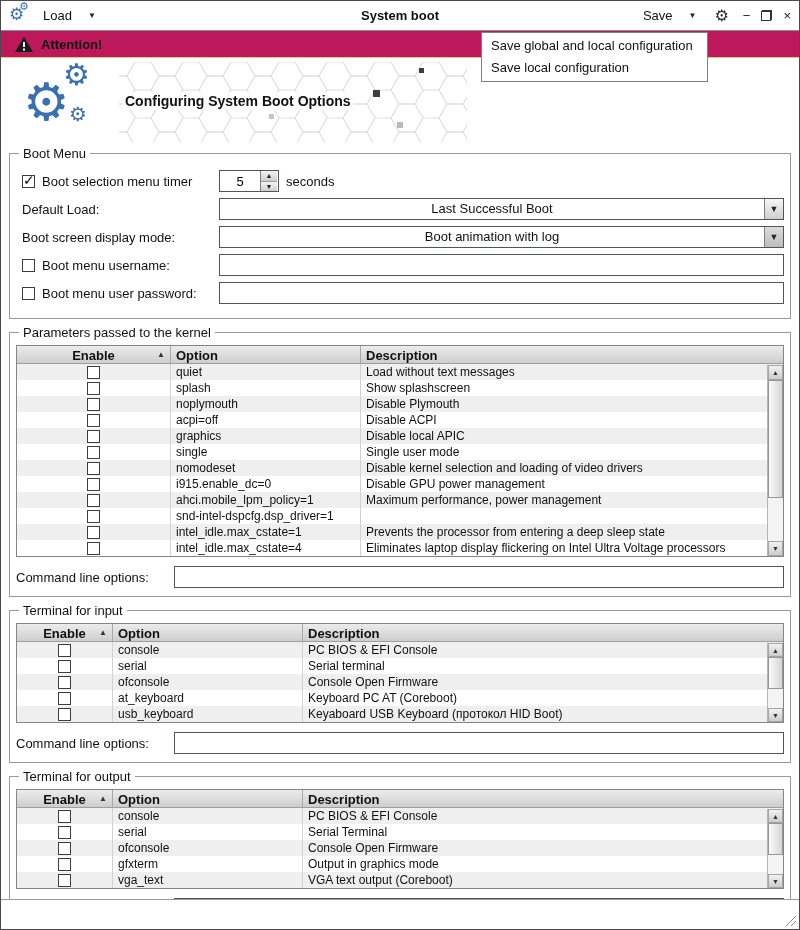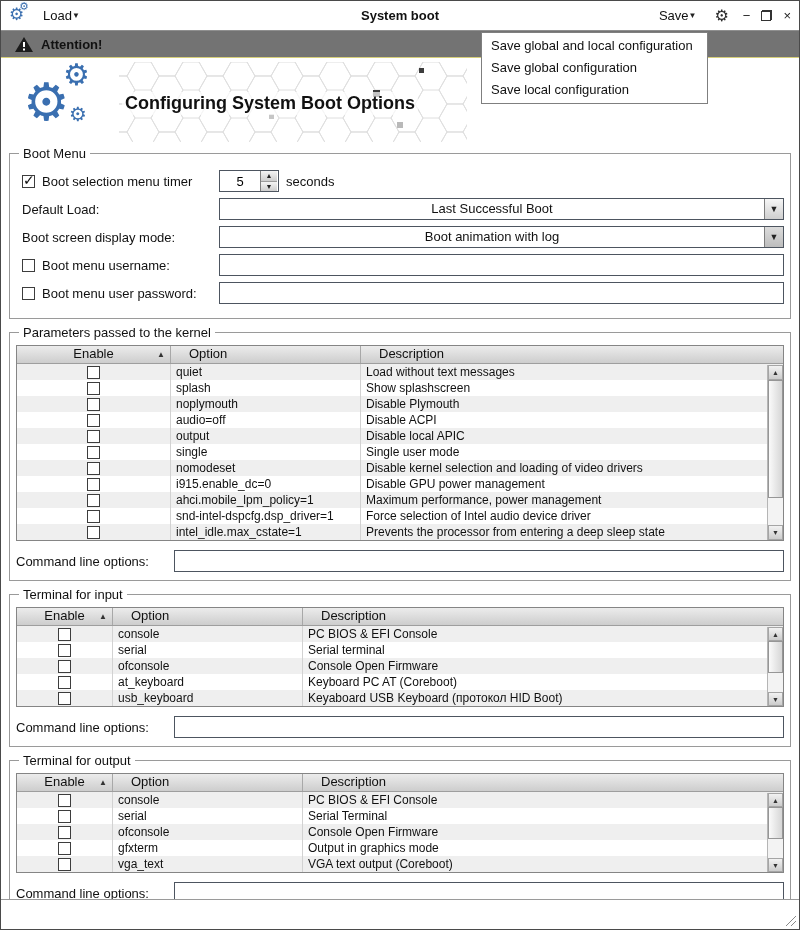--- a/index.html
+++ b/index.html
@@ -6,46 +6,46 @@
   html,body { background:#fff; }
   body { font-family: "Liberation Sans", "DejaVu Sans", sans-serif; font-size:13px; color:#111; }
   .window { position:relative; width:800px; height:930px; border:1px solid #4a4a4a; background:#fff; overflow:hidden; }
 
   
   .titlebar { position:relative; height:30px; border-bottom:1px solid #8f8f8f; display:flex; align-items:center; padding:0 8px; background:#fff; }
   .tb-left { display:flex; align-items:center; gap:8px; }
   .app-icon { position:relative; width:22px; height:20px; color:#3a6fb0; }
   .app-icon .g1 { position:absolute; left:0; top:-2px; font-size:17px; }
   .app-icon .g2 { position:absolute; left:10px; top:-6px; font-size:11px; }
-  .menu-btn { display:flex; align-items:center; gap:0; padding:2px 4px; cursor:default; }
+  .menu-btn { display:flex; align-items:center; gap:16px; padding:2px 4px; cursor:default; }
   .caret { font-size:8px; color:#222; }
   .tb-title { position:absolute; left:0; right:0; text-align:center; font-weight:bold; pointer-events:none; }
   .tb-right { margin-left:auto; display:flex; align-items:center; gap:14px; }
   .gear-dark { font-size:16px; color:#2d2d2d; }
   .win-controls { display:flex; align-items:center; gap:11px; }
   .wc { font-size:13px; color:#222; line-height:1; }
   .restore-ic { position:relative; width:11px; height:11px; display:inline-block; }
   .restore-ic::before { content:""; position:absolute; top:0; right:0; width:8px; height:8px; border:1px solid #333; }
   .restore-ic::after { content:""; position:absolute; bottom:0; left:0; width:8px; height:8px; border:1px solid #333; background:#fff; }
 
   
-  .attention { height:27px; background:#737373; border-bottom:1px solid #d6cf7a; display:flex; align-items:center; gap:8px; padding:0 14px; font-weight:bold; }
+  .attention { height:27px; background:#be185d; border-bottom:1px solid #d6cf7a; display:flex; align-items:center; gap:8px; padding:0 14px; font-weight:bold; }
 
   
   .save-menu { position:absolute; left:480px; top:31px; width:227px; background:#fff; border:1px solid #7f7f7f; z-index:50; padding:2px 0; }
   .save-menu-item { padding:2px 9px; line-height:18px; white-space:nowrap; }
 
   
   .header { position:relative; height:88px; background:#fff; }
   .hexes { position:absolute; left:118px; top:4px; }
   .logo { position:absolute; left:22px; top:4px; width:80px; height:80px; color:#3a6fb0; }
   .logo .g1 { position:absolute; left:0; top:14px; font-size:52px; line-height:1; }
   .logo .g2 { position:absolute; left:40px; top:-2px; font-size:30px; line-height:1; }
   .logo .g3 { position:absolute; left:46px; top:42px; font-size:20px; line-height:1; }
-  .header-title { position:absolute; left:121px; top:34px; font-weight:bold; font-size:18px; background:rgba(255,255,255,0.7); padding:1px 3px; }
+  .header-title { position:absolute; left:121px; top:34px; font-weight:bold; font-size:14px; background:rgba(255,255,255,0.7); padding:1px 3px; }
 
   
   fieldset { border:1px solid #9a9a9a; margin:0 8px 6px; padding:3px 6px 8px; }
   legend { font-size:13px; padding:0 4px; margin-left:3px; }
 
   
   .bm-row { display:flex; align-items:center; margin:6px 0 6px 6px; height:22px; gap:7px; }
   .bm-label { width:170px; flex:none; }
   .cb { width:13px; height:13px; border:1px solid #3d3d3d; background:#fff; display:inline-block; position:relative; flex:none; }
   .cb[data-checked="true"]::after { content:"\2713"; position:absolute; top:-4px; left:0; font-size:14px; font-weight:bold; color:#0b0b0b; }
@@ -59,21 +59,21 @@
   .combo { flex:1; display:flex; height:22px; border:1px solid #4d5560; background:#fff; }
   .combo-value { flex:1; padding:2px 5px; white-space:nowrap; overflow:hidden;text-align:center; }
   .combo-btn { width:19px; border-left:1px solid #7e7e7e; display:flex; align-items:center; justify-content:center; font-size:9px; color:#222; background:linear-gradient(#f6f6f6,#cfcfcf); }
   .combo-btn.pressed { background:linear-gradient(#dcdcdc,#bdbdbd); }
 
   .txt-input { flex:1; height:22px; border:1px solid #4d5560; font:inherit; padding:2px 5px; outline:none; background:#fff; }
 
   
   .dtable { position:relative; border:1px solid #858585; background:#fff; margin-top:2px; }
   .thead { display:flex; height:18px; background:linear-gradient(#ececec,#cdcdcd); border-bottom:1px solid #9e9e9e; align-items:center; }
-  .th { height:100%; display:flex; align-items:flex-start; padding:0 18px; border-right:1px solid #a8a8a8; white-space:nowrap; }
+  .th { height:100%; display:flex; align-items:flex-end; padding:0 5px; border-right:1px solid #a8a8a8; white-space:nowrap;font-weight:bold; }
   .th-enable { justify-content:center; position:relative; }
   .sort-ic { position:absolute; right:5px; top:4px; font-size:8px; color:#333; }
   .th-desc { flex:1; border-right:none; }
   .tr { display:flex; height:16px; align-items:center; font-size:12px; }
   .tbody div.tr:nth-of-type(odd) { background:#efefef; }
   .td { height:100%; display:flex; align-items:center; padding:0 5px; border-right:1px solid #d2d2d2; white-space:nowrap; overflow:hidden; }
   .td-enable { justify-content:center; }
   .td-desc { flex:1; border-right:none; padding-right:20px; }
   .wide .th-enable, .wide .td-enable { width:154px; flex:none; }
   .wide .th-option, .wide .td-option { width:190px; flex:none; }
@@ -129,21 +129,20 @@
     <svg width="18" height="15">
       <path d="M9 0 L18 15 L0 15 Z" fill="#1b1b1b"></path>
       <rect x="8" y="5" width="2" height="5" fill="#fff"></rect>
       <rect x="8" y="11.5" width="2" height="2" fill="#fff"></rect>
     </svg>
     <span>Attention!</span>
   </div>
 
   <div class="save-menu">
     <div class="save-menu-item">Save global and local configuration</div>
-    <div class="save-menu-item">Save global configuration</div>
     <div class="save-menu-item">Save local configuration</div>
   </div>
 
   <div class="header">
     <svg class="hexes" width="348" height="80" viewBox="0 0 348 80">
       <defs>
         <pattern id="hexp" width="48" height="28" patternUnits="userSpaceOnUse">
           <g fill="none" stroke="#dedede" stroke-width="1">
             <polygon points="16,0 8,14 -8,14 -16,0 -8,-14 8,-14"></polygon>
             <polygon points="64,0 56,14 40,14 32,0 40,-14 56,-14"></polygon>
@@ -258,30 +257,30 @@
               <span class="cb"></span>
             </div>
             <div class="td td-option">noplymouth</div>
             <div class="td td-desc">Disable Plymouth</div>
           </div>
 
           <div class="tr">
             <div class="td td-enable">
               <span class="cb"></span>
             </div>
-            <div class="td td-option">audio=off</div>
+            <div class="td td-option">acpi=off</div>
             <div class="td td-desc">Disable ACPI</div>
           </div>
 
 
           <div class="tr">
             <div class="td td-enable">
               <span class="cb"></span>
             </div>
-            <div class="td td-option">output</div>
+            <div class="td td-option">graphics</div>
             <div class="td td-desc">Disable local APIC</div>
           </div>
 
           <div class="tr">
             <div class="td td-enable">
               <span class="cb"></span>
             </div>
             <div class="td td-option">single</div>
             <div class="td td-desc">Single user mode</div>
           </div>
@@ -308,31 +307,37 @@
             </div>
             <div class="td td-option">ahci.mobile_lpm_policy=1</div>
             <div class="td td-desc">Maximum performance, power management</div>
           </div>
 
           <div class="tr">
             <div class="td td-enable">
               <span class="cb"></span>
             </div>
             <div class="td td-option">snd-intel-dspcfg.dsp_driver=1</div>
-            <div class="td td-desc">Force selection of Intel audio device driver</div>
           </div>
 
           <div class="tr">
             <div class="td td-enable">
               <span class="cb"></span>
             </div>
             <div class="td td-option">intel_idle.max_cstate=1</div>
             <div class="td td-desc">Prevents the processor from entering a deep sleep state</div>
           </div>
 
+          <div class="tr">
+            <div class="td td-enable">
+              <span class="cb"></span>
+            </div>
+            <div class="td td-option">intel_idle.max_cstate=4</div>
+            <div class="td td-desc">Eliminates laptop display flickering on Intel Ultra Voltage processors</div>
+          </div>
         </div>
       <div class="sb">
         <div class="sb-btn sb-up">
             <span>▲</span>
           </div>
         <div class="sb-thumb" style="top:15px;height:118px"></div>
         <div class="sb-btn sb-down">
             <span>▼</span>
           </div>
       </div>

